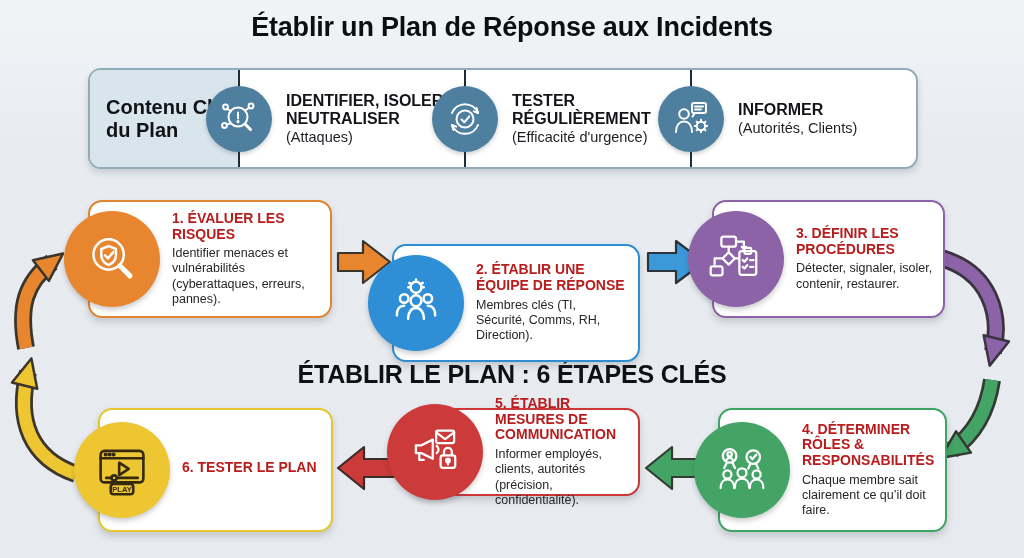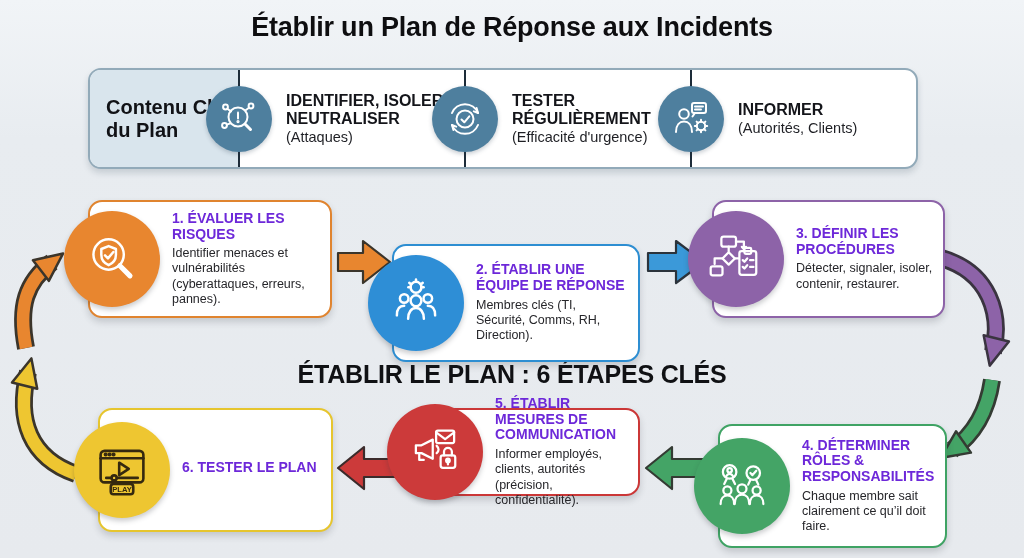--- a/index.html
+++ b/index.html
@@ -17,26 +17,26 @@
   .kcircle{position:absolute;left:-34px;top:50%;transform:translateY(-50%);width:66px;height:66px;border-radius:50%;background:#4e7f9e;display:flex;align-items:center;justify-content:center;box-shadow:0 2px 4px rgba(40,60,80,.25);}
   .ktitle{font-size:16px;font-weight:bold;color:#14151a;line-height:1.12;}
   .ksub{font-size:14.5px;color:#1e1f24;line-height:1.15;margin-top:1px;}
 
   
   .section-heading{position:absolute;top:348px;left:0;right:0;text-align:center;font-size:25px;font-weight:bold;color:#101114;margin:12px;letter-spacing:-0.2px;}
 
   
   .card{position:absolute;background:#fff;border-radius:14px;border:2.5px solid;box-shadow:0 4px 7px rgba(50,55,65,.20);display:flex;align-items:center;padding:8px 10px 8px 82px;box-sizing:border-box;z-index:2;}
   .circle{position:absolute;left:-26px;top:50%;transform:translateY(-50%);width:96px;height:96px;border-radius:50%;display:flex;align-items:center;justify-content:center;box-shadow:0 3px 5px rgba(50,55,65,.25);}
-  .card-title{font-weight:bold;font-size:14px;line-height:1.12;color:#6d28d9;margin-bottom:4px;}
+  .card-title{font-weight:bold;font-size:14px;line-height:1.12;color:#b91c1c;margin-bottom:4px;}
   .card-body{font-size:12.5px;line-height:1.22;color:#26262a;}
   #card1{left:88px;top:200px;width:244px;height:118px;border-color:#e0842f;}
   #card2{left:392px;top:200px;width:248px;height:118px;border-color:#2d8ed2;margin-top:44px;}
   #card3{left:712px;top:200px;width:233px;height:118px;border-color:#8d63a8;}
-  #card4{left:718px;top:424px;width:229px;height:124px;border-color:#3fa364;}
+  #card4{left:718px;top:408px;width:229px;height:124px;border-color:#3fa364;}
   #card5{left:411px;top:408px;width:229px;height:88px;border-color:#cb3737;}
   #card6{left:98px;top:408px;width:235px;height:124px;border-color:#e6c52e;}
   .cc1{background:#e8862f;} .cc2{background:#2e8ed6;} .cc3{background:#8d63a8;}
   .cc4{background:#44a466;} .cc5{background:#cc3a3a;} .cc6{background:#eec631;}
 
   
   .flow-svg{position:absolute;left:0;top:0;z-index:1;pointer-events:none;}
   .icon-svg{display:block;}
 </style>
 </head>

